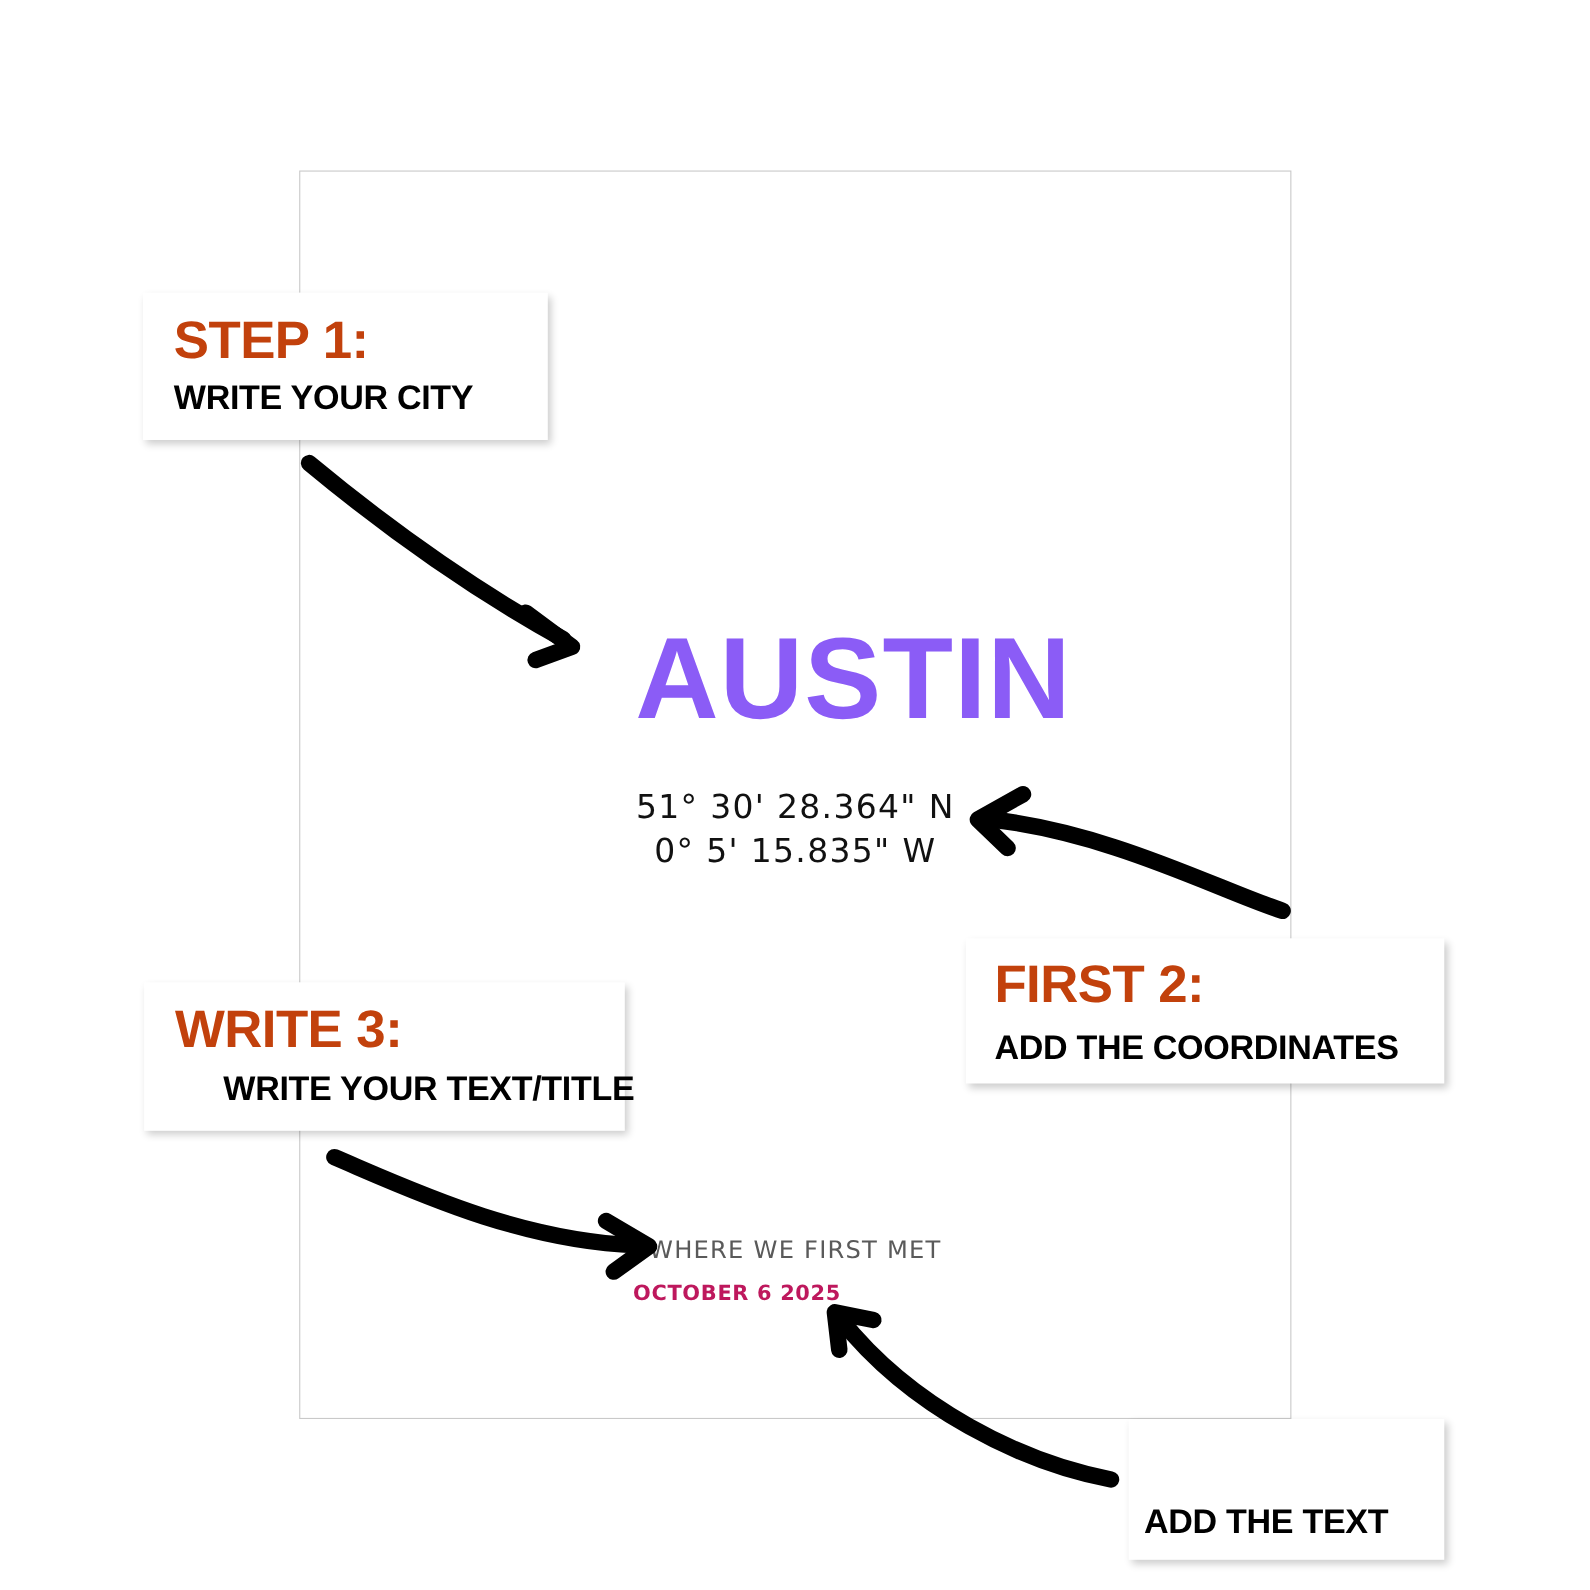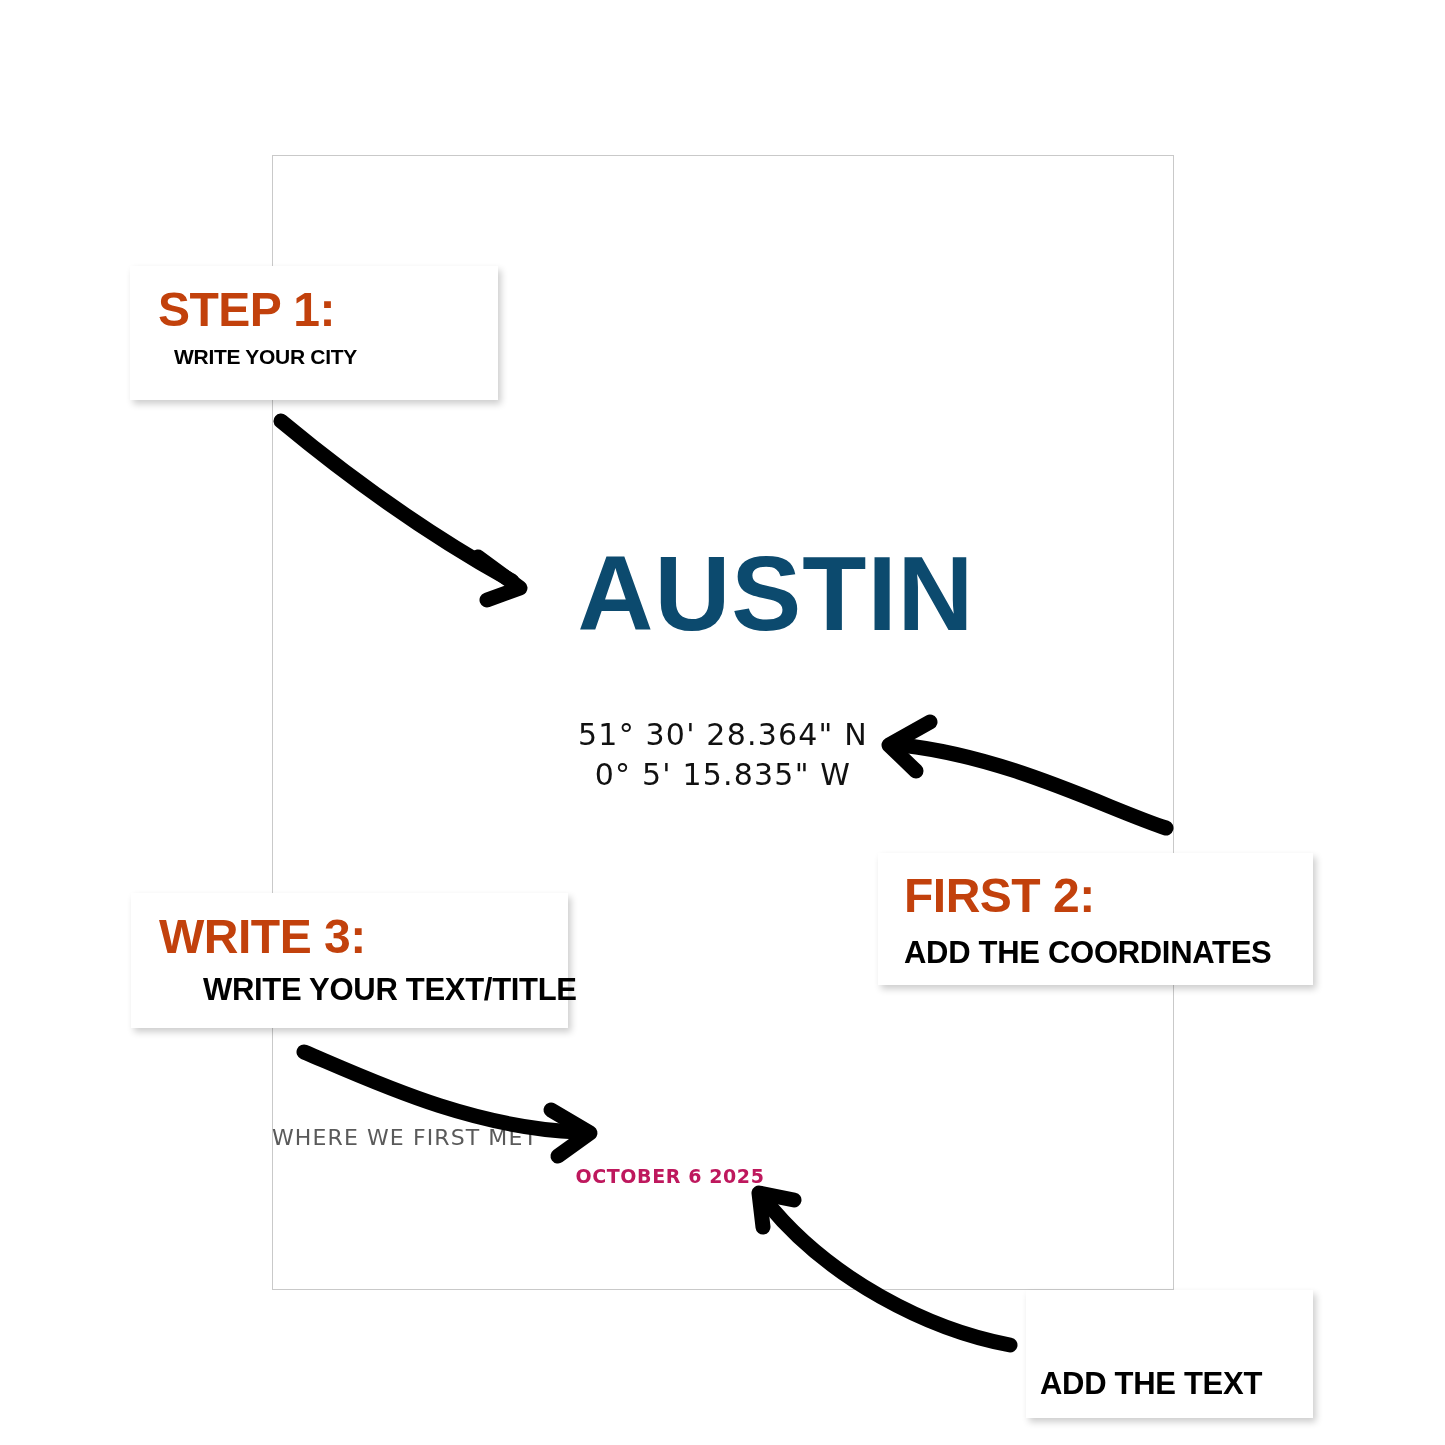--- a/index.html
+++ b/index.html
@@ -34,28 +34,28 @@
     left: 272px;
     top: 155px;
     width: 902px;
     height: 1135px;
     box-sizing: border-box;
   }
 
   #city-name {
     position: absolute;
     left: 0;
-    top: 386px;
+    top: 410px;
     width: 1008px;
     text-align: center;
     font-family: "Liberation Sans", sans-serif;
     font-weight: bold;
     font-size: 105px;
     letter-spacing: 1px;
-    color: #0c4a6e;
+    color: #8b5cf6;
     line-height: 1;
   }
 
   #coordinates {
     position: absolute;
     left: 0;
     top: 560px;
     width: 902px;
     text-align: center;
     font-family: "DejaVu Sans", sans-serif;
@@ -64,21 +64,21 @@
     color: #111111;
     line-height: 1.32;
     letter-spacing: 1.2px;
   }
 
   #poster-subtitle {
     position: absolute;
     left: 0;
     top: 970px;
     width: 902px;
-    text-align: left;
+    text-align: center;
     font-family: "DejaVu Sans", sans-serif;
     font-size: 22px;
     font-weight: 400;
     color: #5a5a5a;
     letter-spacing: 1.1px;
   }
 
   #poster-date {
     position: absolute;
     left: 0;
@@ -112,21 +112,21 @@
     font-family: "Liberation Sans", sans-serif;
     font-weight: bold;
     color: #000000;
     letter-spacing: -0.3px;
     line-height: 1;
     white-space: nowrap;
   }
 
   #step-box-1 { left: 130px; top: 266px; width: 368px; height: 134px; }
   #step-box-1 .step-title { position:absolute; left: 28px; top: 20px; font-size: 48px; }
-  #step-box-1 .step-sub   { position:absolute; left: 44px; top: 80px; font-size: 21px; }
+  #step-box-1 .step-sub   { position:absolute; left: 28px; top: 80px; font-size: 31px; }
 
   #step-box-2 { left: 878px; top: 853px; width: 435px; height: 132px; }
   #step-box-2 .step-title { position:absolute; left: 26px; top: 19px; font-size: 48px; }
   #step-box-2 .step-sub   { position:absolute; left: 26px; top: 84px; font-size: 31px; }
 
   #step-box-3 { left: 131px; top: 893px; width: 437px; height: 135px; }
   #step-box-3 .step-title { position:absolute; left: 28px; top: 20px; font-size: 48px; }
   #step-box-3 .step-sub   { position:absolute; left: 28px; top: 81px; font-size: 31px; margin-left: 44px; }
 
   #step-box-4 { left: 1026px; top: 1290px; width: 287px; height: 128px; }

